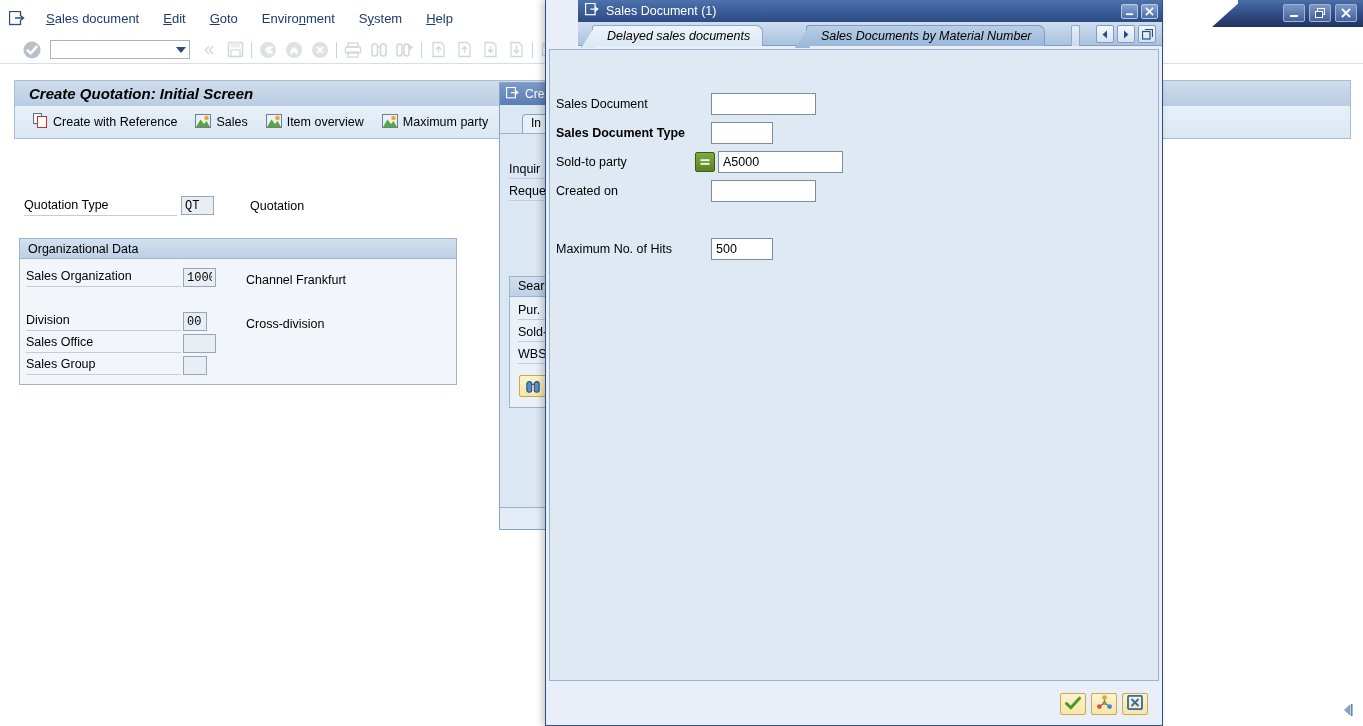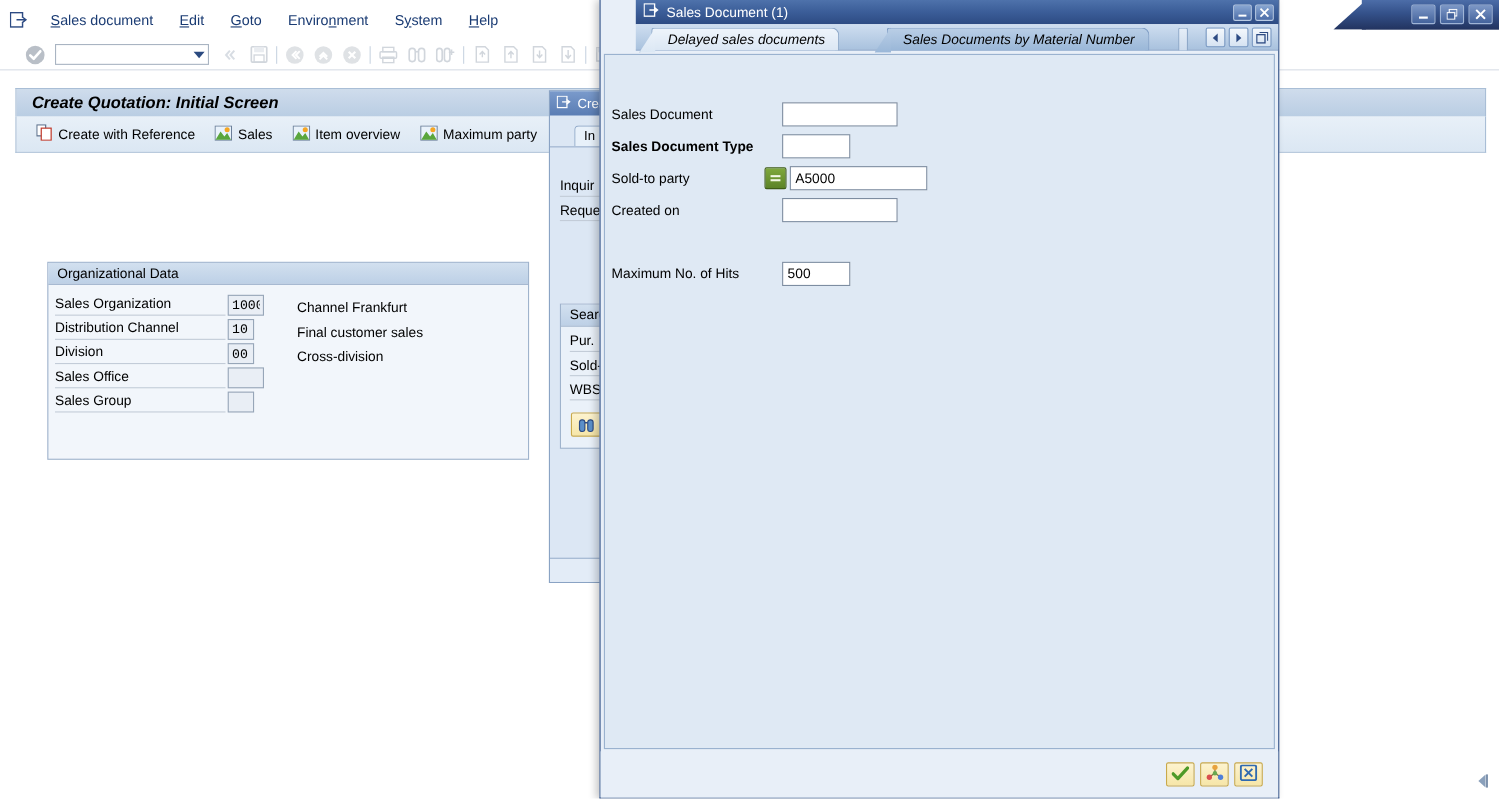--- a/index.html
+++ b/index.html
@@ -99,22 +99,22 @@
     padding:1px 3px; height:19px; line-height:16px;
   }
   .fld-desc { font-size:12.5px; color:#000; }
   .underline-lbl {
     border-bottom:1px solid #c3ccd8;
     height:21px; display:flex; align-items:center;
   }
 
   
   .groupbox {
-    position:absolute; left:19px; top:238px; width:438px; height:180px;
-    border:1px solid #9fb3cc; background:#f2f6fb;margin-left:24px;
+    position:absolute; left:19px; top:238px; width:438px; height:147px;
+    border:1px solid #9fb3cc; background:#f2f6fb;
   }
   .groupbox-hdr {
     height:20px; background: linear-gradient(to bottom,#d2e0ef,#bdd0e6);
     border-bottom:1px solid #9fb3cc; display:flex; align-items:center;
     padding-left:8px; font-size:12.5px; color:#000;
   }
   .gb-row { position:absolute; display:flex; align-items:flex-end; }
 
   
   .bg-window {
@@ -465,35 +465,35 @@
               <circle cx="11.5" cy="4" r="2.3" fill="#f5a623"></circle>
               <path d="M1 13 L5.5 5.5 L9 10 L11.5 7 L15 13 Z" fill="#5aa63c"></path>
             </svg>
         </span>
         <span>Maximum party</span>
       </div>
     </div>
 
     <div class="content">
 
+      <div class="field-row" style="left:10px; top:56px;">
+        <div class="underline-lbl" style="width:153px;">Quotation Type</div>
+        <input class="fld-input" style="width: 33px; margin-left: 4px;" value="QT">
+        <div class="fld-desc" style="margin-left:36px;">Quotation</div>
+      </div>
 
       <div class="groupbox" style="top:99px; left:5px;">
         <div class="groupbox-hdr">Organizational Data</div>
 
         <div class="gb-row" style="left:6px; top:27px;">
           <div class="underline-lbl" style="width:155px;">Sales Organization</div>
           <input class="fld-input" style="width: 33px; margin-left: 2px;" value="1000">
           <div class="fld-desc" style="margin-left:30px;">Channel Frankfurt</div>
         </div>
 
-        <div class="gb-row" style="left:6px; top:49px;">
-          <div class="underline-lbl" style="width:155px;">Distribution Channel</div>
-          <input class="fld-input" style="width: 24px; margin-left: 2px;" value="10">
-          <div class="fld-desc" style="margin-left:39px;">Final customer sales</div>
-        </div>
 
         <div class="gb-row" style="left:6px; top:71px;">
           <div class="underline-lbl" style="width:155px;">Division</div>
           <input class="fld-input" style="width: 24px; margin-left: 2px;" value="00">
           <div class="fld-desc" style="margin-left:39px;">Cross-division</div>
         </div>
 
         <div class="gb-row" style="left:6px; top:93px;">
           <div class="underline-lbl" style="width:155px;">Sales Office</div>
           <input class="fld-input" style="width: 33px; margin-left: 2px;" value="">

